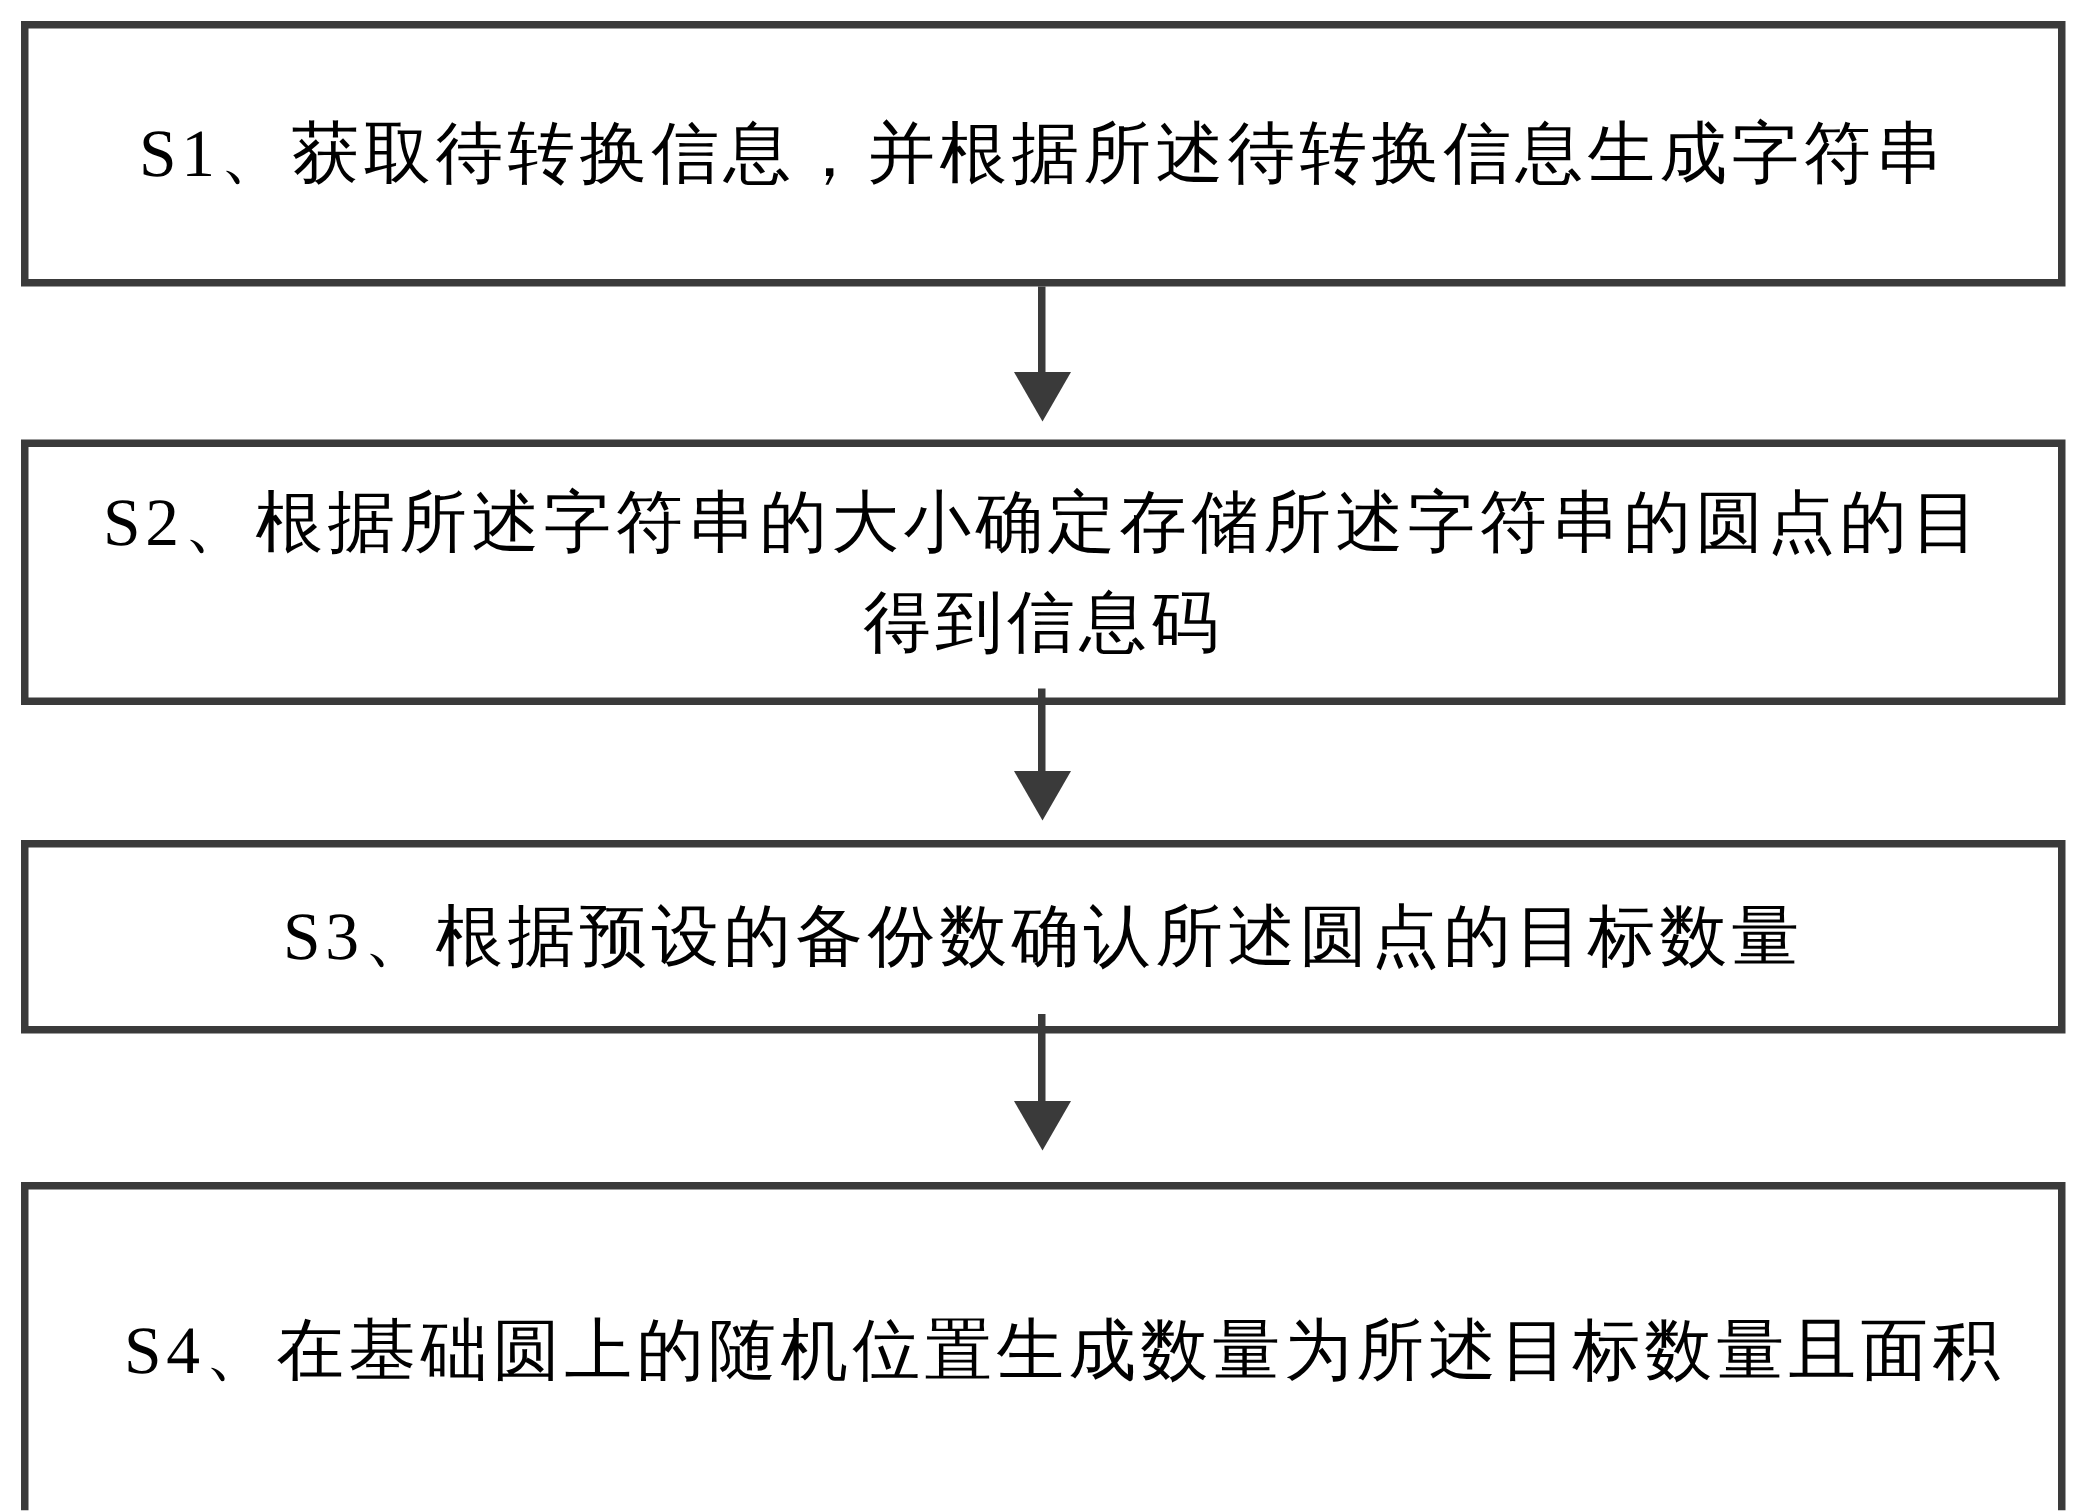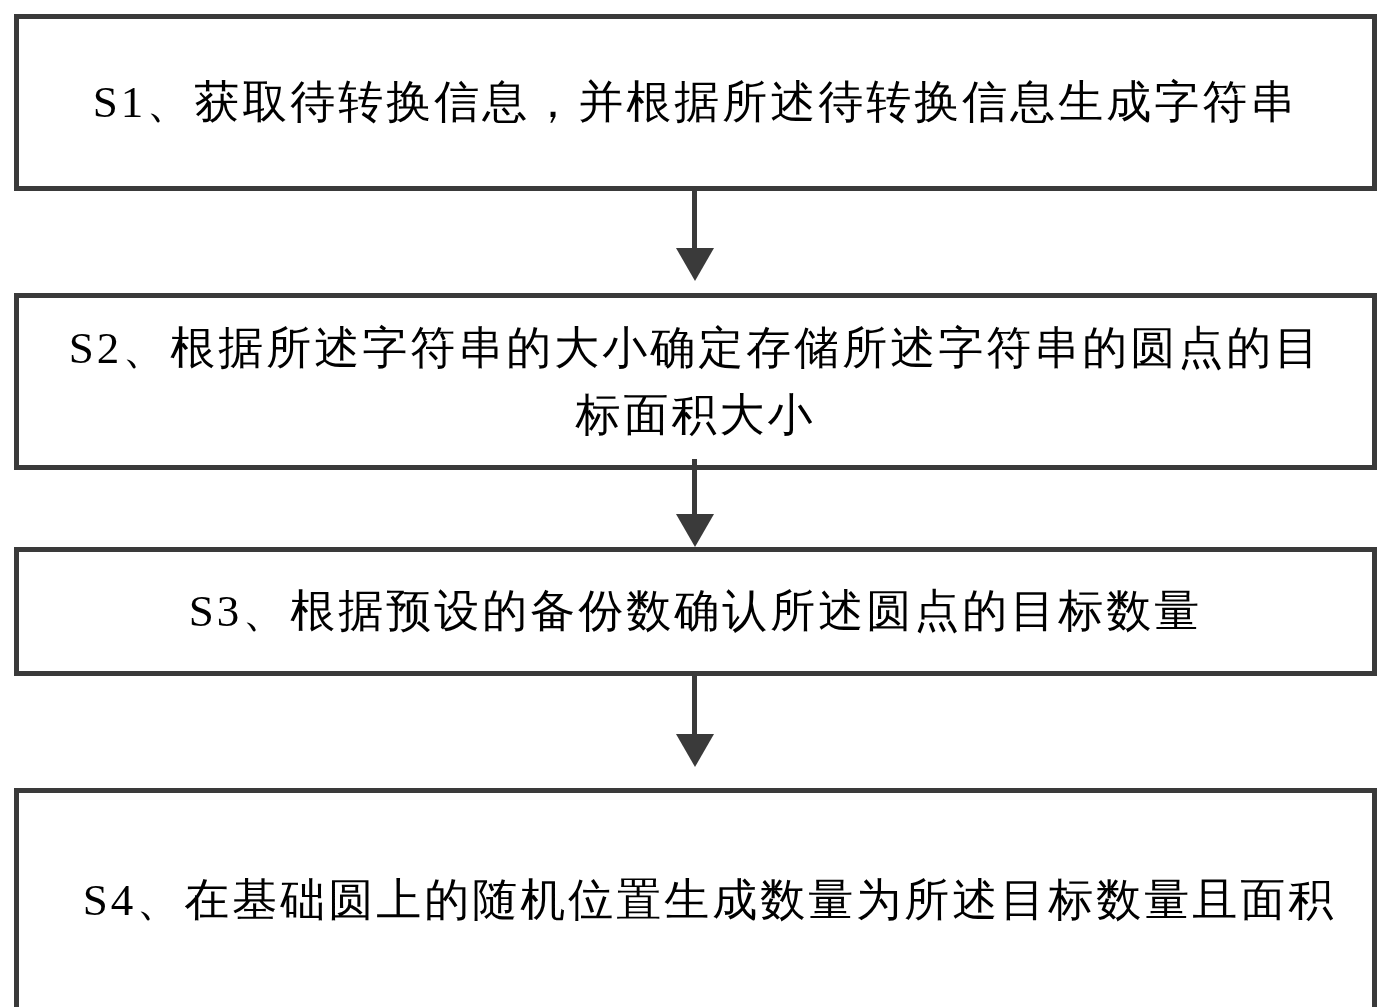--- a/index.html
+++ b/index.html
@@ -28,21 +28,21 @@
   }
   .step-line {
     font-size: 45px;
     line-height: 67px;
     color: #000000;
     letter-spacing: 3px;
     white-space: nowrap;
   }
   .box-s1 { top: 14px;  height: 177px; }
   .box-s2 { top: 293px; height: 177px; }
-  .box-s3 { top: 547px; height: 129px; }
+  .box-s3 { top: 560px; height: 129px; }
   .box-s4 { top: 788px; height: 225px; padding-left: 28px; }
 
   .connector {
     position: absolute;
     left: 674px;
     width: 41px;
     display: flex;
     flex-direction: column;
     align-items: center;
   }
@@ -72,21 +72,21 @@
     <div class="step-line">S1、获取待转换信息，并根据所述待转换信息生成字符串</div>
   </div>
 
   <div class="connector conn-1">
     <div class="arrow-shaft"></div>
     <div class="arrow-head"></div>
   </div>
 
   <div class="step-box box-s2">
     <div class="step-line">S2、根据所述字符串的大小确定存储所述字符串的圆点的目</div>
-    <div class="step-line">标面积大小</div>
+    <div class="step-line">得到信息码</div>
   </div>
 
   <div class="connector conn-2">
     <div class="arrow-shaft"></div>
     <div class="arrow-head"></div>
   </div>
 
   <div class="step-box box-s3">
     <div class="step-line">S3、根据预设的备份数确认所述圆点的目标数量</div>
   </div>

